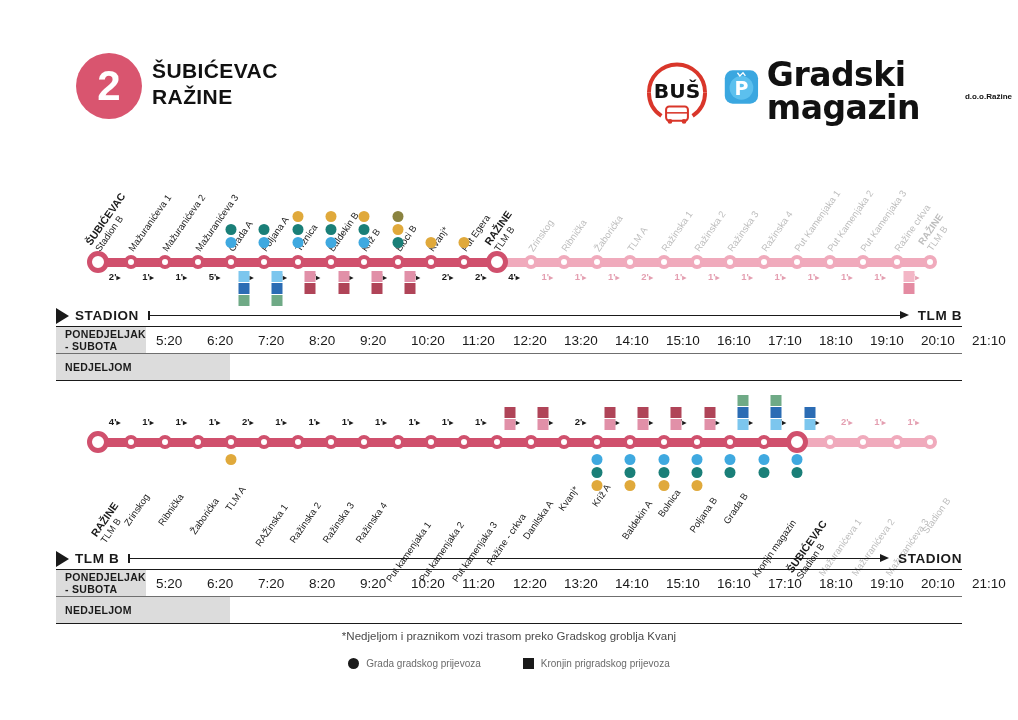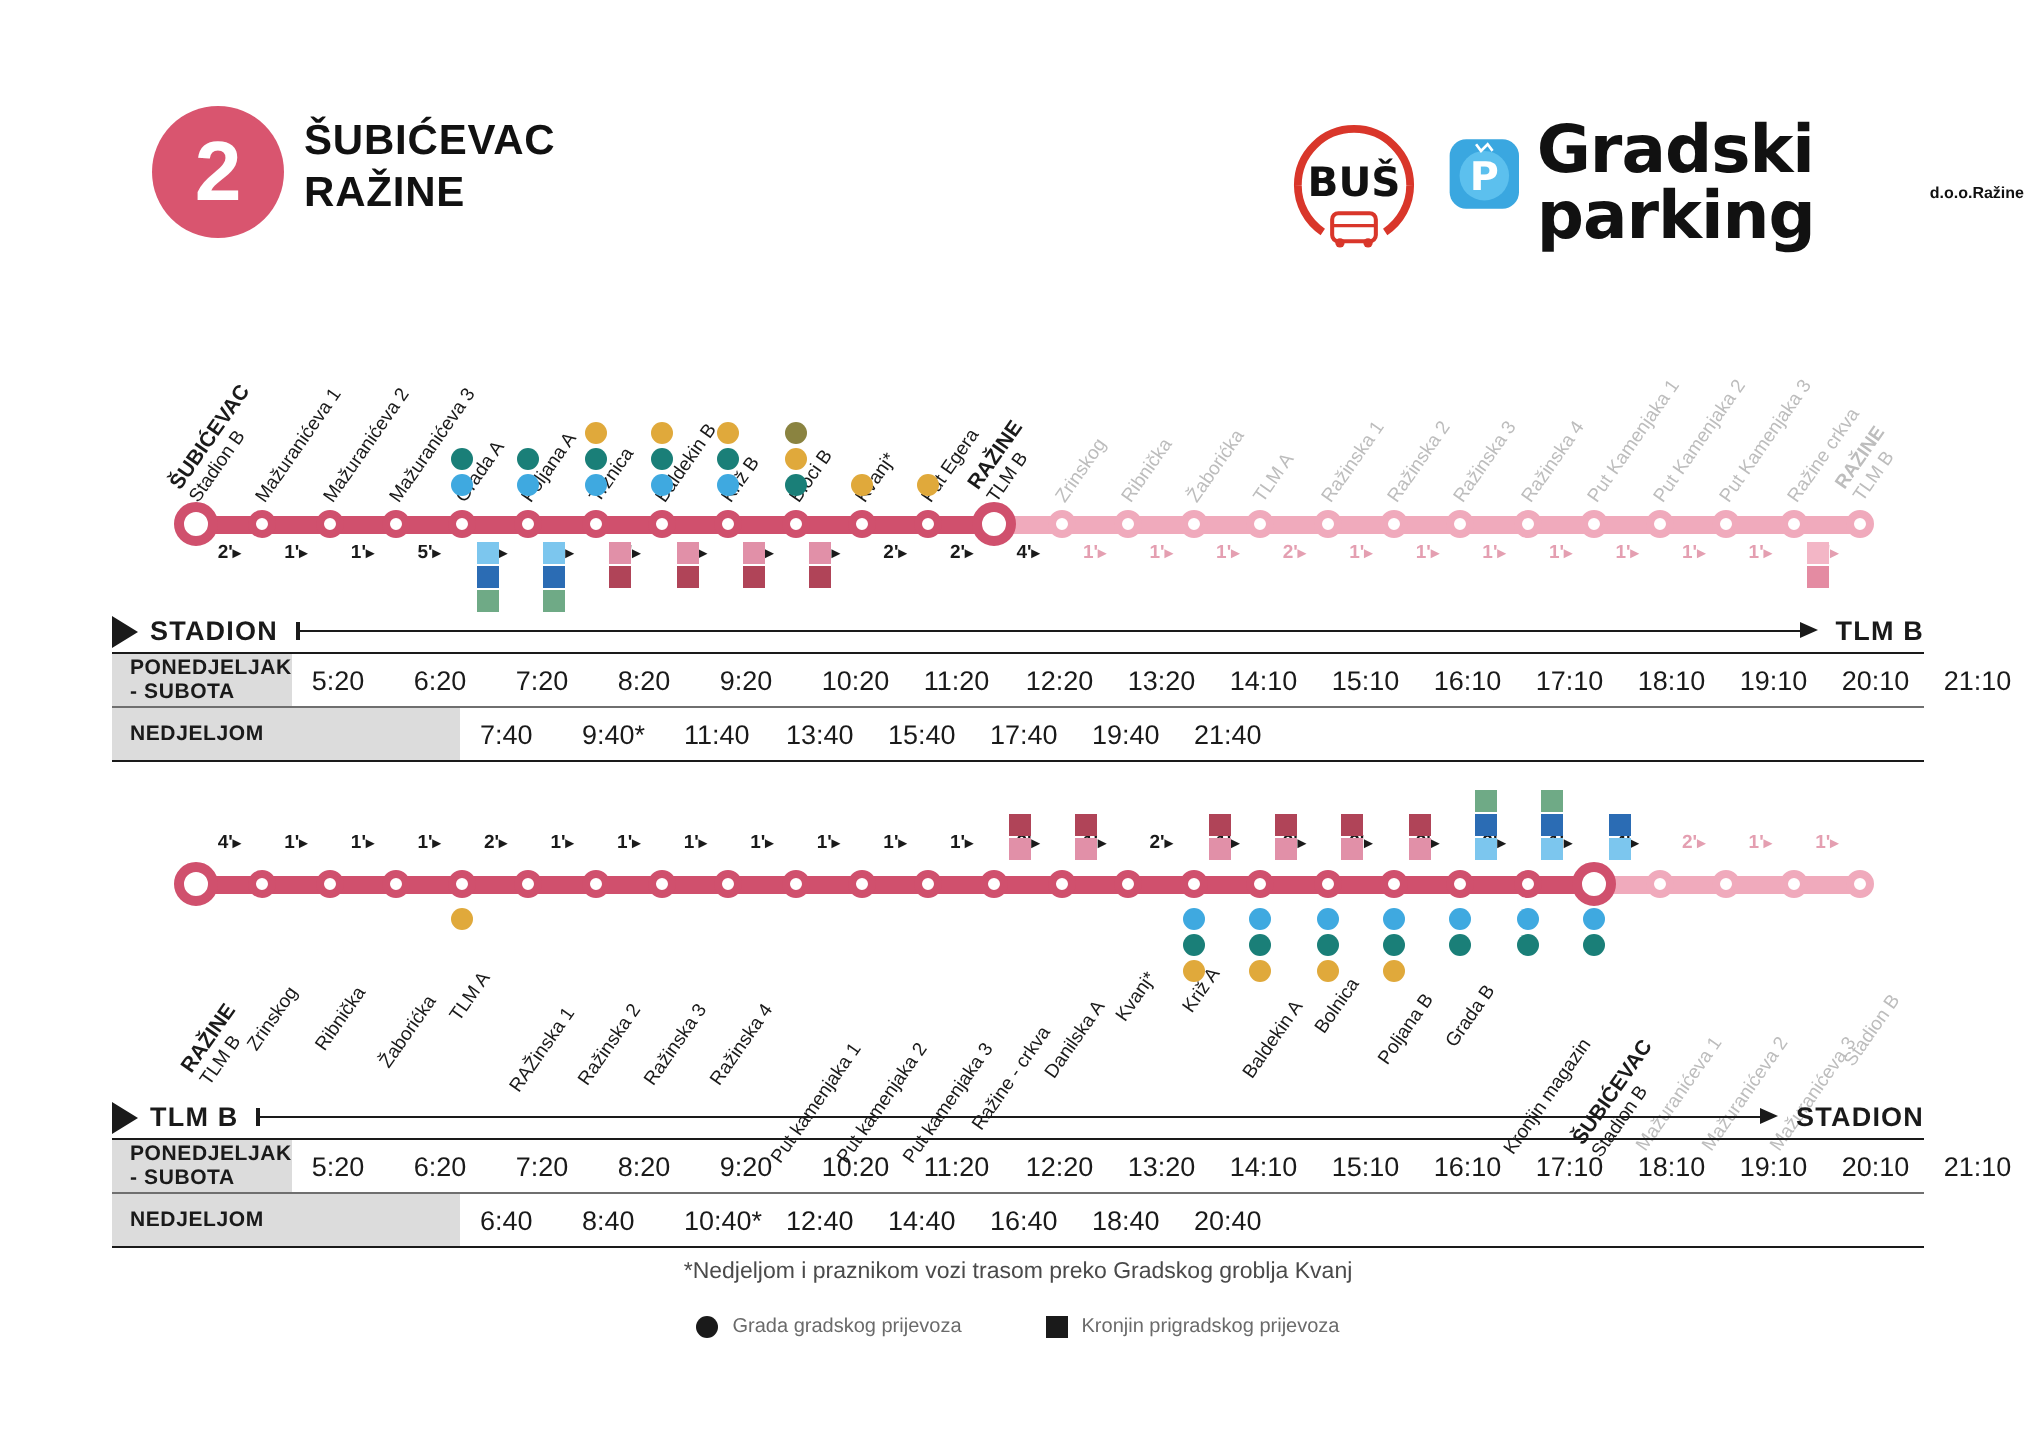--- a/index.html
+++ b/index.html
@@ -167,21 +167,21 @@
   </svg>
 
   <div class="gp-logo">
     <svg class="gp-icon" viewBox="0 0 44 44">
       <rect x="1" y="1" width="42" height="42" rx="10" fill="#3aa7e0"></rect>
       <circle cx="22" cy="23" r="15" fill="#5cc0ee"></circle>
       <text x="22" y="32" text-anchor="middle" font-family="DejaVu Sans, sans-serif" font-size="24" font-weight="bold" fill="#ffffff">P</text>
       <path d="M17 4 L20 8 L24 4 L27 8" fill="none" stroke="#ffffff" stroke-width="1.6"></path>
     </svg>
     <div class="gp-text-wrap">
-      <div class="gp-text">Gradski parking</div>
+      <div class="gp-text">Gradski magazin</div>
       <div class="gp-sub">d.o.o.Ražine</div>
     </div>
   </div>
 </div>
 
 <div class="route-map map1" id="map1">
     <div class="line-bar line-dark" style="left: 95px; width: 405.36px; top: 87.5px;"></div>
     <div class="line-bar line-light" style="left: 497.36px; width: 435.64px; top: 87.5px;"></div>
     <div class="leg" style="left: 114.64px; top: 101px;">2'<span class="tri">▸</span></div>
     <div class="leg" style="left: 147.92px; top: 101px;">1'<span class="tri">▸</span></div>
@@ -364,30 +364,20 @@
           <span>16:10</span>
           <span>17:10</span>
           <span>18:10</span>
           <span>19:10</span>
           <span>20:10</span>
           <span>21:10</span>
         </div>
       </div>
       <div class="tt-row">
         <div class="tt-rowlabel">NEDJELJOM</div>
-        <div class="tt-times">
-          <span>7:40</span>
-          <span>9:40*</span>
-          <span>11:40</span>
-          <span>13:40</span>
-          <span>15:40</span>
-          <span>17:40</span>
-          <span>19:40</span>
-          <span>21:40</span>
-        </div>
       </div>
     </div>
 </div>
 
 <div class="route-map map2" id="map2">
     <div class="line-bar line-dark" style="left: 95px; width: 704.88px; top: 37.5px;"></div>
     <div class="line-bar line-light" style="left: 796.88px; width: 136.12px; top: 37.5px;"></div>
     <div class="leg" style="left: 114.64px; top: 16px;">4'<span class="tri">▸</span></div>
     <div class="leg" style="left: 147.92px; top: 16px;">1'<span class="tri">▸</span></div>
     <div class="leg" style="left: 181.2px; top: 16px;">1'<span class="tri">▸</span></div>
@@ -575,30 +565,20 @@
           <span>16:10</span>
           <span>17:10</span>
           <span>18:10</span>
           <span>19:10</span>
           <span>20:10</span>
           <span>21:10</span>
         </div>
       </div>
       <div class="tt-row">
         <div class="tt-rowlabel">NEDJELJOM</div>
-        <div class="tt-times">
-          <span>6:40</span>
-          <span>8:40</span>
-          <span>10:40*</span>
-          <span>12:40</span>
-          <span>14:40</span>
-          <span>16:40</span>
-          <span>18:40</span>
-          <span>20:40</span>
-        </div>
       </div>
     </div>
 </div>
 
 <div class="footnote">*Nedjeljom i praznikom vozi trasom preko Gradskog groblja Kvanj</div>
 <div class="legend">
   <div class="li">
     <span class="mk-circle"></span>
     <span>Grada gradskog prijevoza</span>
   </div>

